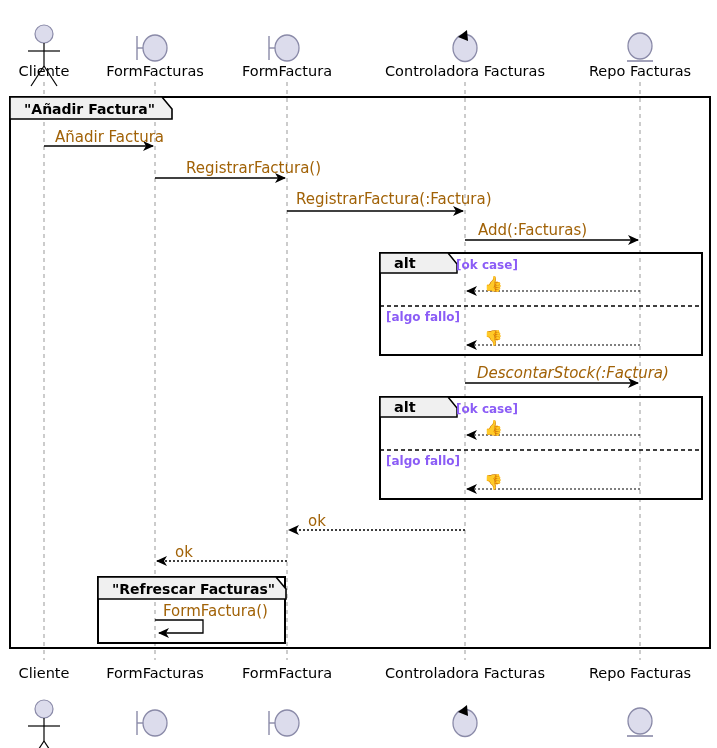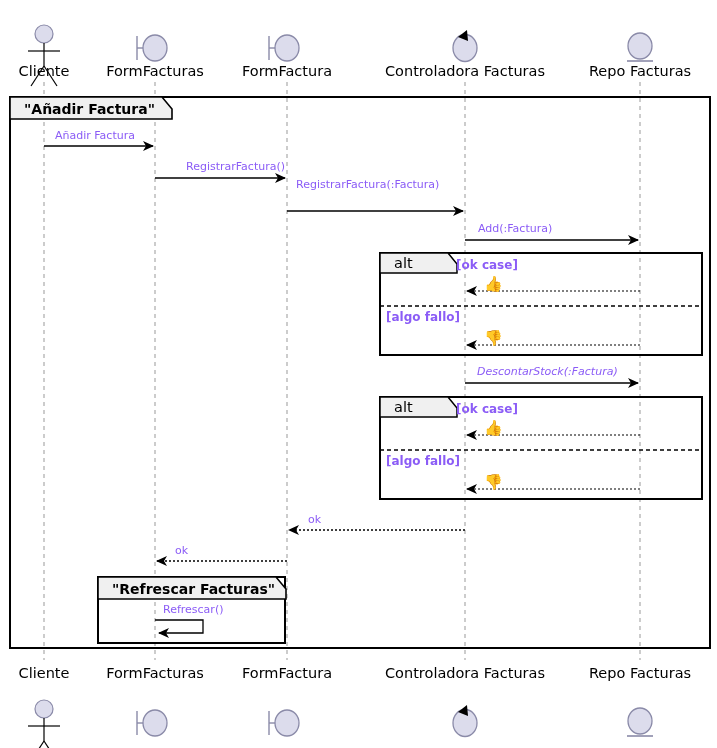--- a/index.html
+++ b/index.html
@@ -24,37 +24,37 @@
   .participant-label {
     position: absolute;
     font-size: 14.5px;
     color: #000;
     white-space: nowrap;
     text-align: center;
     line-height: 1;
   }
   .msg-label {
     position: absolute;
-    font-size: 11px;
-    color: #8b5cf6;
+    font-size: 15px;
+    color: #a16207;
     white-space: nowrap;
     line-height: 1;
   }
   .frame-label {
     position: absolute;
     font-size: 14px;
     font-weight: bold;
     color: #000;
     white-space: nowrap;
     line-height: 1;
   }
   .frag-op {
     position: absolute;
     font-size: 14.5px;
-    font-weight: normal;
+    font-weight: bold;
     color: #000;
     white-space: nowrap;
     line-height: 1;
   }
   .guard-label {
     position: absolute;
     font-size: 12px;
     font-weight: bold;
     color: #8b5cf6;
     white-space: nowrap;
@@ -196,20 +196,20 @@
       <div class="guard-label" style="left: 386px; top: 311px;">[algo fallo]</div>
       <div class="emoji-label" style="left: 484px; top: 277px;">👍</div>
       <div class="emoji-label" style="left: 484px; top: 331px;">👎</div>
       <div class="frag-op" style="left: 394px; top: 400px;">alt</div>
       <div class="guard-label" style="left: 456px; top: 403px;">[ok case]</div>
       <div class="guard-label" style="left: 386px; top: 455px;">[algo fallo]</div>
       <div class="emoji-label" style="left: 484px; top: 421px;">👍</div>
       <div class="emoji-label" style="left: 484px; top: 475px;">👎</div>
       <div class="msg-label" style="left: 55px; top: 130px;">Añadir Factura</div>
       <div class="msg-label" style="left: 186px; top: 161px;">RegistrarFactura()</div>
-      <div class="msg-label" style="left: 296px; top: 179px;">RegistrarFactura(:Factura)</div>
-      <div class="msg-label" style="left: 478px; top: 223px;">Add(:Factura)</div>
+      <div class="msg-label" style="left: 296px; top: 192px;">RegistrarFactura(:Factura)</div>
+      <div class="msg-label" style="left: 478px; top: 223px;">Add(:Facturas)</div>
       <div class="msg-label" style="left: 477px; top: 366px; font-style: italic;">DescontarStock(:Factura)</div>
       <div class="msg-label" style="left: 308px; top: 514px;">ok</div>
       <div class="msg-label" style="left: 175px; top: 545px;">ok</div>
-      <div class="msg-label" style="left: 163px; top: 604px;">Refrescar()</div>
+      <div class="msg-label" style="left: 163px; top: 604px;">FormFactura()</div>
     </div>
 </div>
 
 </body></html>

